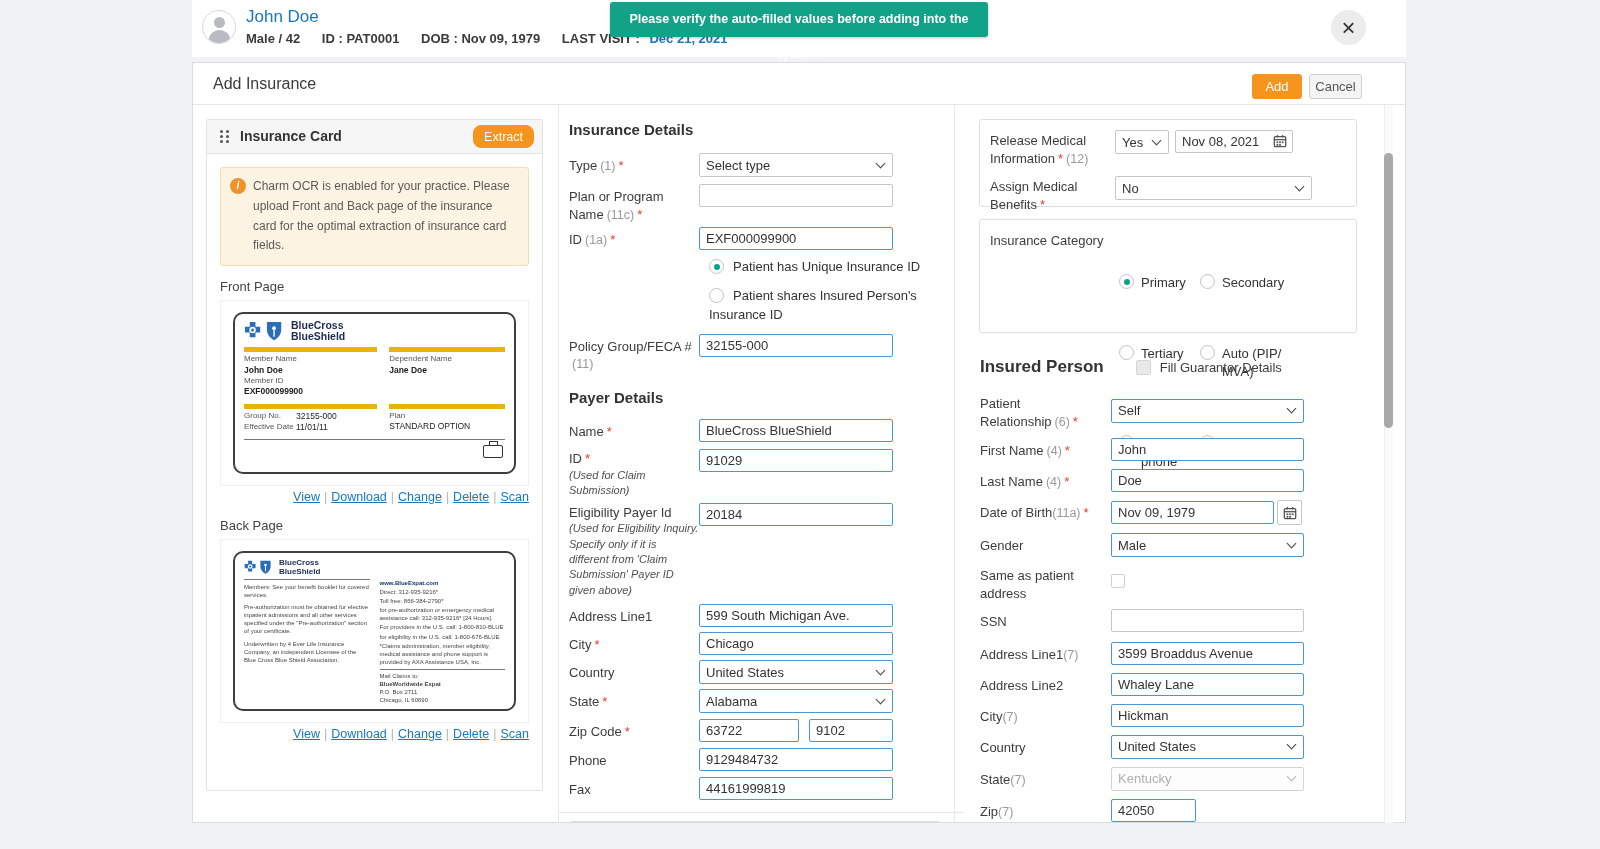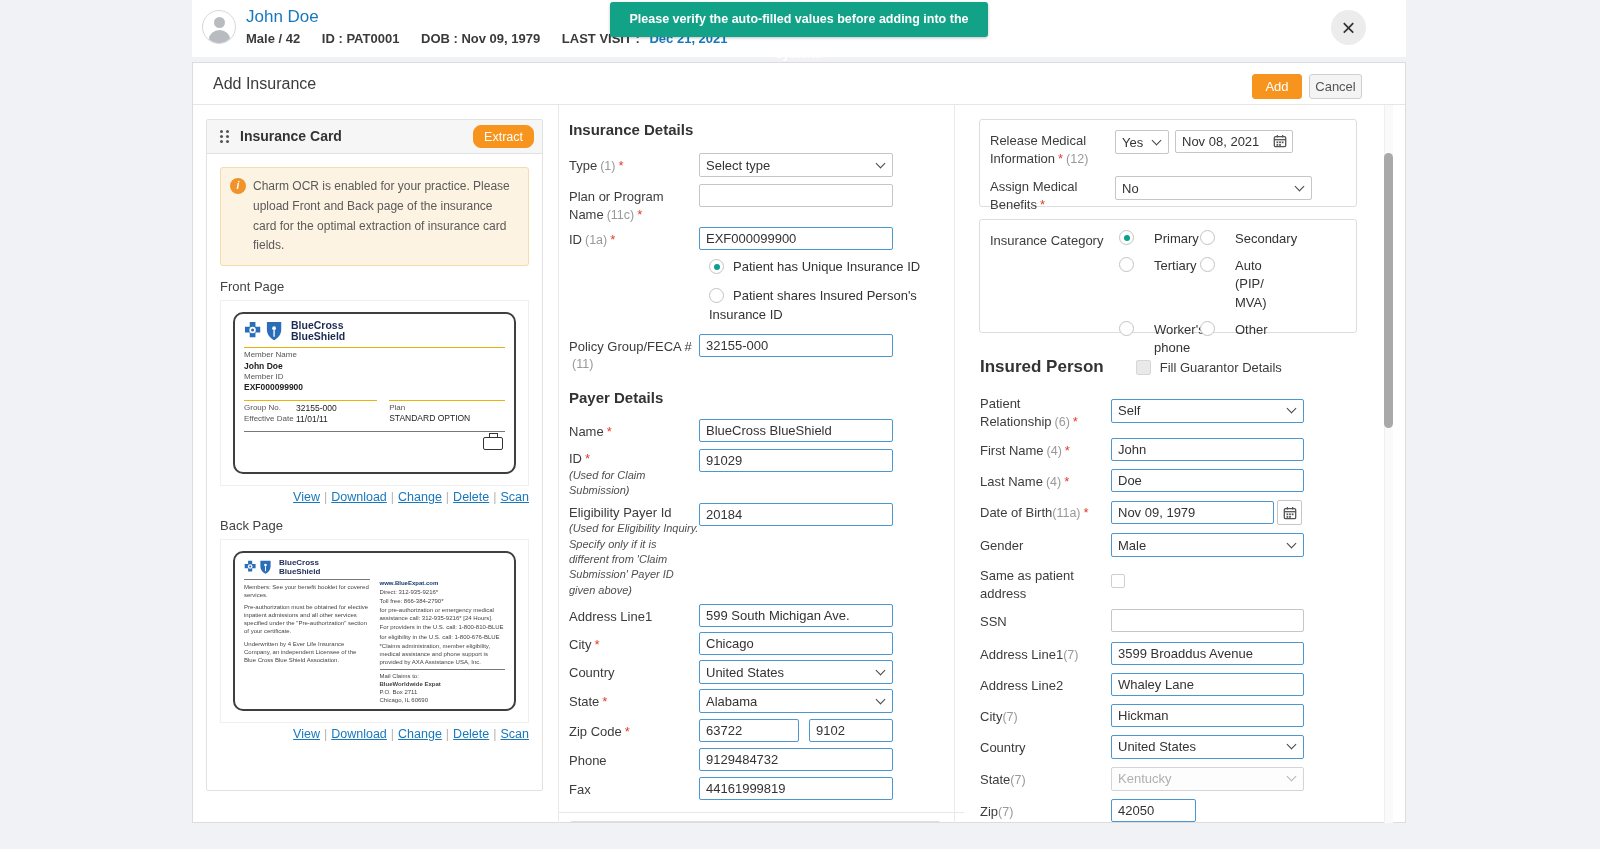--- a/index.html
+++ b/index.html
@@ -48,21 +48,21 @@
   .links-row { margin:4px 13px 0 0; text-align:right; font-size:12.5px; }
   .links-row a { color:#1878be; text-decoration:underline; cursor:pointer; }
   .links-row .pipe { color:#b5b5b5; margin:0 4px; text-decoration:none; }
 
   
   .id-card { width:100%; height:100%; border:2px solid #3f3f3f; border-radius:10px; padding:6px 9px 4px 9px; position:relative; background:#fff; }
   .idc-head { display:flex; align-items:center; gap:5px; margin-bottom:5px; }
   .brand { font-size:10.5px; font-weight:bold; color:#1d2a52; line-height:1.05; }
   .id-card.small .brand { font-size:8px; }
   .idc-cols { display:flex; gap:12px; }
-  .idc-col { flex:1; border-top:1px solid #eab308; padding:2px 0 3px 0; }
+  .idc-col { flex:1; border-top:5px solid #eab308; padding:2px 0 3px 0; }
   .cf-label { font-size:8px; color:#555; line-height:1.3; }
   .cf-value { font-size:8.5px; font-weight:bold; color:#222; line-height:1.3; }
   .cf-pair { display:flex; gap:0; }
   .cf-pair .cf-label { width:52px; }
   .idc-foot { border-top:1px solid #777; margin-top:3px; height:26px; position:relative; }
   .briefcase { position:absolute; right:2px; top:5px; width:20px; height:13px; border:1.5px solid #333; border-radius:2px; }
   .briefcase::before { content:""; position:absolute; left:5px; top:-5px; width:7px; height:4px; border:1.5px solid #333; border-bottom:none; }
   .back-cols { display:flex; gap:10px; }
   .back-col { flex:1; font-size:6px; color:#444; line-height:1.35; }
   .back-col p { margin-bottom:4px; }
@@ -108,21 +108,21 @@
   .right-col { position:absolute; left:768px; top:0; width:420px; }
   .rbox { margin:14px 0 0 18px; width:378px; border:1px solid #ddd; border-radius:3px; padding:10px; }
   .rbox.h1 { height:88px; }
   .rbox.h2 { height:114px; margin-top:12px; }
   .brow { display:flex; margin-bottom:9px; }
   .blabel { width:125px; flex-shrink:0; font-size:13px; color:#3c3c3c; line-height:1.35; padding-top:2px; }
   .bctl { display:flex; align-items:flex-start; }
   .sel.w54 { width:54px; } .sel.w177 { width:197px; } .sel.w193{ width:193px; }
   .date-in { position:relative; width:118px; margin-left:6px; }
   .cat-grid { display:grid; grid-template-columns:81px auto; row-gap:9px; font-size:13px; color:#333; }
-  .cat-item { display:flex; gap:20px; line-height:1.4; }
+  .cat-item { display:flex; gap:7px; line-height:1.4;margin-top:44px; }
   .ins-heading { display:flex; align-items:center; margin:24px 0 14px 19px; }
   .ins-heading .sec-heading { font-size:17px; }
   .ins-heading .cb { margin-left:32px; margin-right:9px; }
   .ins-heading .cb-label { font-size:13px; color:#3c3c3c; }
   .rrow { display:flex; margin-bottom:8px; }
   .rlabel { width:150px; flex-shrink:0; padding-left:19px; padding-right:6px; font-size:13px; color:#3c3c3c; padding-top:4px; line-height:1.35; }
   .rctl { width:193px; position:relative; display:flex; align-items:center; }
   .rctl .inp, .rctl .sel { width:100%; }
   .rctl .inp.w162 { width:163px; } .rctl .inp.w85 { width:85px; }
 </style>
@@ -188,20 +188,24 @@
               <div>BlueCross</div>
               <div>BlueShield</div>
             </div>
           </div>
           <div class="idc-cols">
             <div class="idc-col" style="flex:1.15">
               <div class="cf-label">Member Name</div>
               <div class="cf-value">John Doe</div>
               <div class="cf-label">Member ID</div>
               <div class="cf-value">EXF000099900</div>
+            </div>
+            <div class="idc-col">
+              <div class="cf-label">Dependent Name</div>
+              <div class="cf-value">Jane Doe</div>
             </div>
           </div>
           <div class="idc-cols" style="margin-top:4px">
             <div class="idc-col" style="flex:1.15">
               <div class="cf-pair">
                 <span class="cf-label">Group No.</span>
                 <span class="cf-value" style="font-weight:normal">32155-000</span>
               </div>
               <div class="cf-pair">
                 <span class="cf-label">Effective Date</span>

